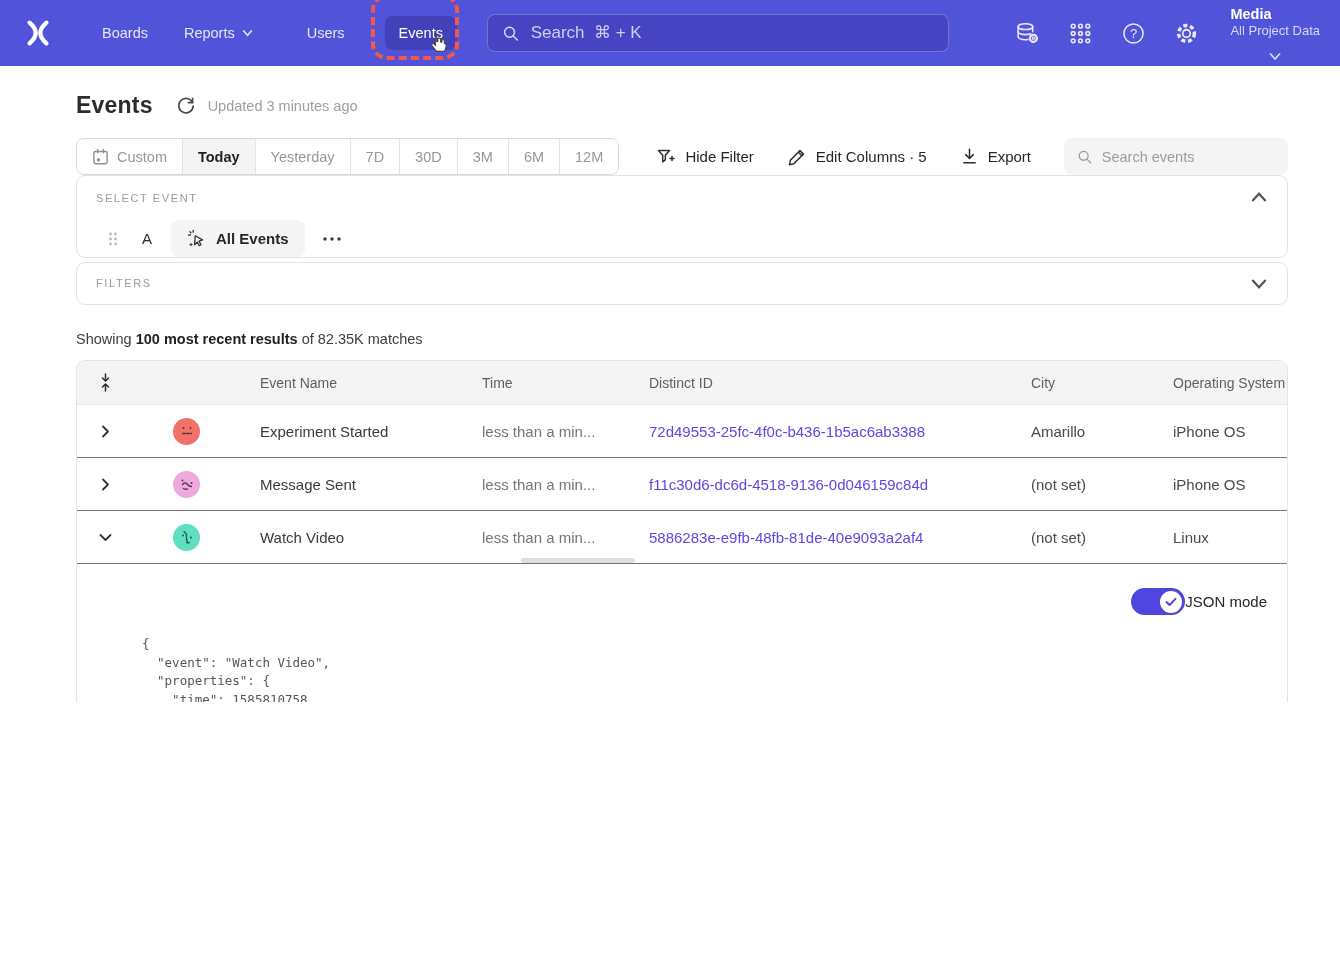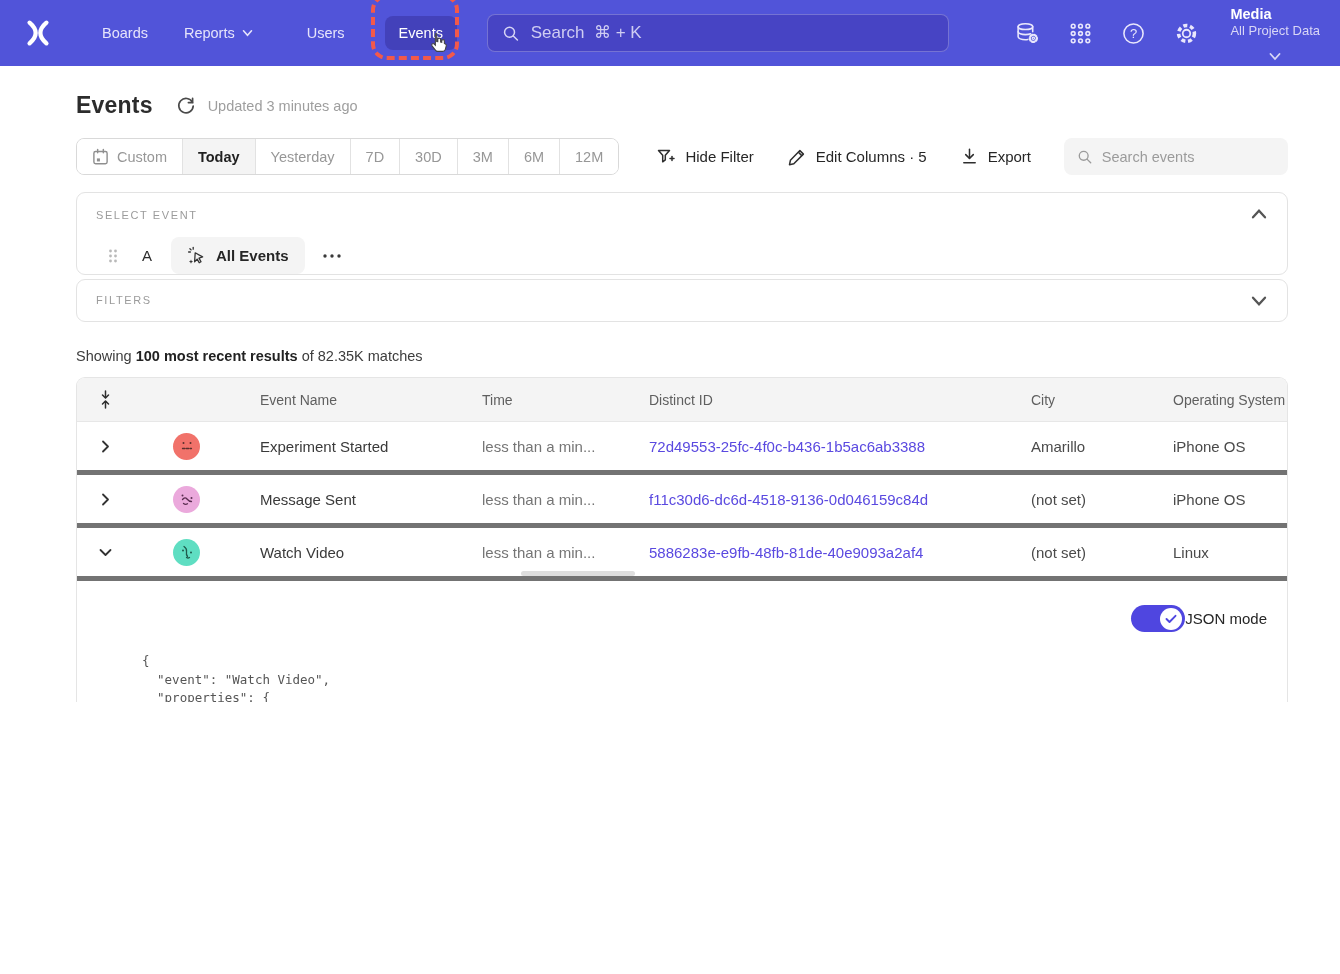--- a/index.html
+++ b/index.html
@@ -49,21 +49,21 @@
   .toolbar { margin-left:auto; display:flex; align-items:center; gap:33px; }
   .tool-btn { display:flex; align-items:center; gap:9px; font-size:15px; color:#262626; cursor:pointer; }
   .tool-btn svg { color:#2e2e2e; }
   .search-events { width:224px; height:37px; background:#f4f4f4; border-radius:8px;
                    display:flex; align-items:center; padding:0 13px; gap:9px; }
   .search-events input { border:none; outline:none; background:transparent; font-size:14.5px;
                          color:#333; width:100%; font-family:"Liberation Sans",sans-serif; }
   .search-events input::placeholder { color:#9b9b9b; }
 
   
-  .card { border:1px solid #e3e3e3; border-radius:9px; margin-top:17px; position:relative; }
+  .card { border:1px solid #e3e3e3; border-radius:9px; position:relative; }
   .card-head { font-size:11px; letter-spacing:1.6px; color:#9b9b9b; padding:16px 0 0 19px; }
   .card-chevron { position:absolute; right:20px; top:13px; width:16px; height:16px;
                   color:#555; cursor:pointer; }
   .event-pick-row { display:flex; align-items:center; margin:16px 0 0 30px; }
   .drag-handle { width:12px; height:16px; cursor:grab; color:#b9b9b9; }
   .row-letter { font-size:15px; color:#2d2d2d; margin:0 19px 0 23px; }
   .event-pill { display:flex; align-items:center; gap:9px; background:#f4f4f4; border-radius:8px;
                 height:37px; padding:0 16px; font-size:15px; font-weight:bold; color:#262626; cursor:pointer; }
   .more-dots { margin-left:16px; color:#3a3a3a; cursor:pointer; display:flex; align-items:center; }
   .add-row { display:flex; align-items:center; gap:9px; margin:17px 0 19px 83px;
@@ -75,21 +75,21 @@
   .summary { margin-top:26px; font-size:14.5px; color:#3d3d3d; }
   .summary b { color:#222; }
 
   .table-card { margin-top:13px; border:1px solid #e5e5e5; border-bottom:none;
                 border-radius:9px 9px 0 0; overflow:hidden; }
   .grid-row { display:grid; grid-template-columns:56px 44px 190px 135px 350px 110px 195px 1fr;
               align-items:center;gap:32px; }
   .thead { background:#f4f4f4; height:44px; border-bottom:1px solid #e7e7e7; }
   .th { font-size:14px; color:#5f5f5f; padding-left:19px; cursor:pointer; }
   .th-sort { display:flex; justify-content:center; padding-left:0; color:#2d2d2d; }
-  .trow { height:53px; border-bottom:5px solid #737373; position:relative; background:#fff; }
+  .trow { height:53px; border-bottom:1px solid #737373; position:relative; background:#fff; }
   .td { font-size:15px; color:#4a4a4a; padding-left:19px; white-space:nowrap; overflow:hidden; }
   .td-expand { display:flex; justify-content:center; padding-left:0; color:#333; cursor:pointer; }
   .td-avatar { padding-left:8px; }
   .avatar { width:27px; height:27px; border-radius:50%; display:flex; align-items:center; justify-content:center; }
   .td-event { color:#3a3a3a; }
   .td-time { color:#757575; }
   .td-id a { color:#5a49e0; text-decoration:none; cursor:pointer; }
   .td-actions { padding-left:36px; color:#3a3a3a; cursor:pointer; display:flex; align-items:center; }
   .time-scrollbar { position:absolute; left:444px; bottom:0; width:114px; height:5px;
                     background:#dedede; border-radius:3px; cursor:pointer; }

